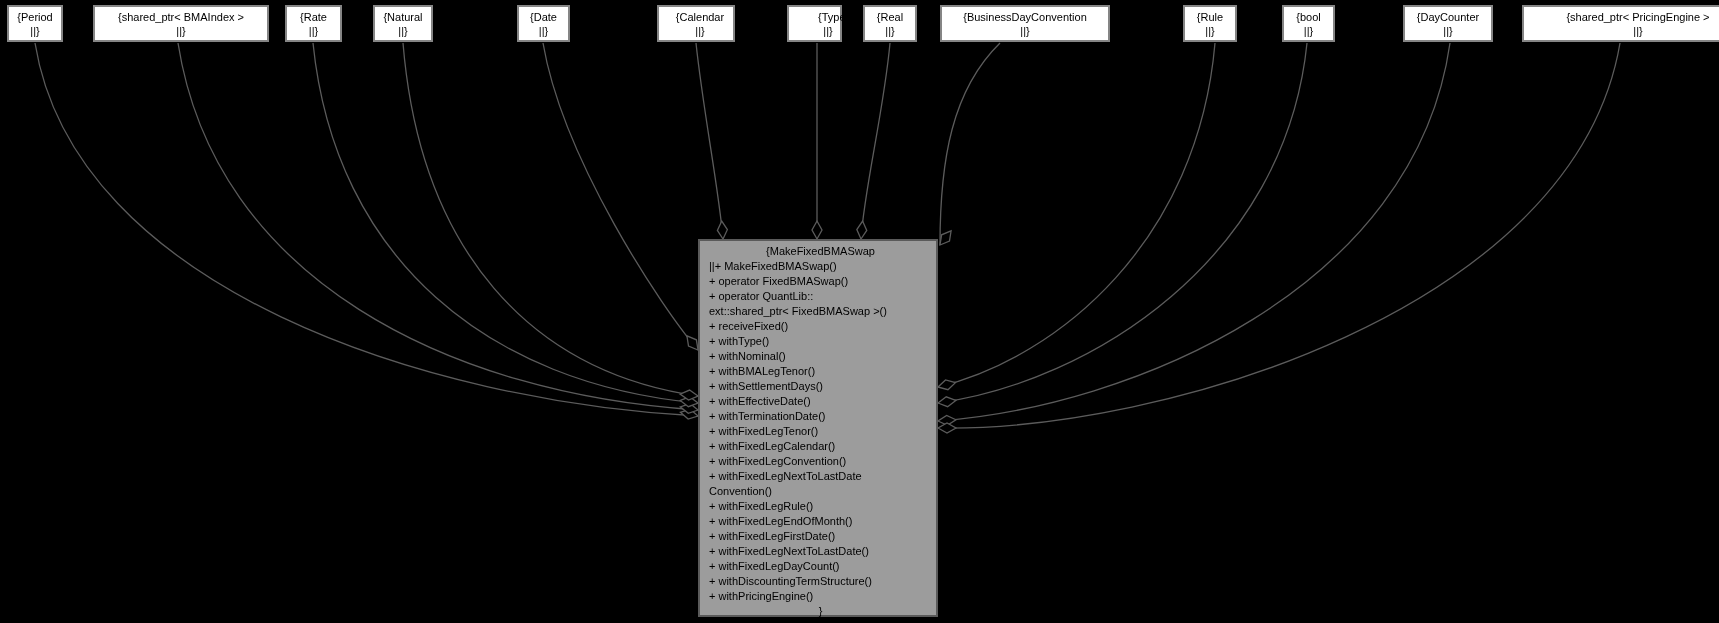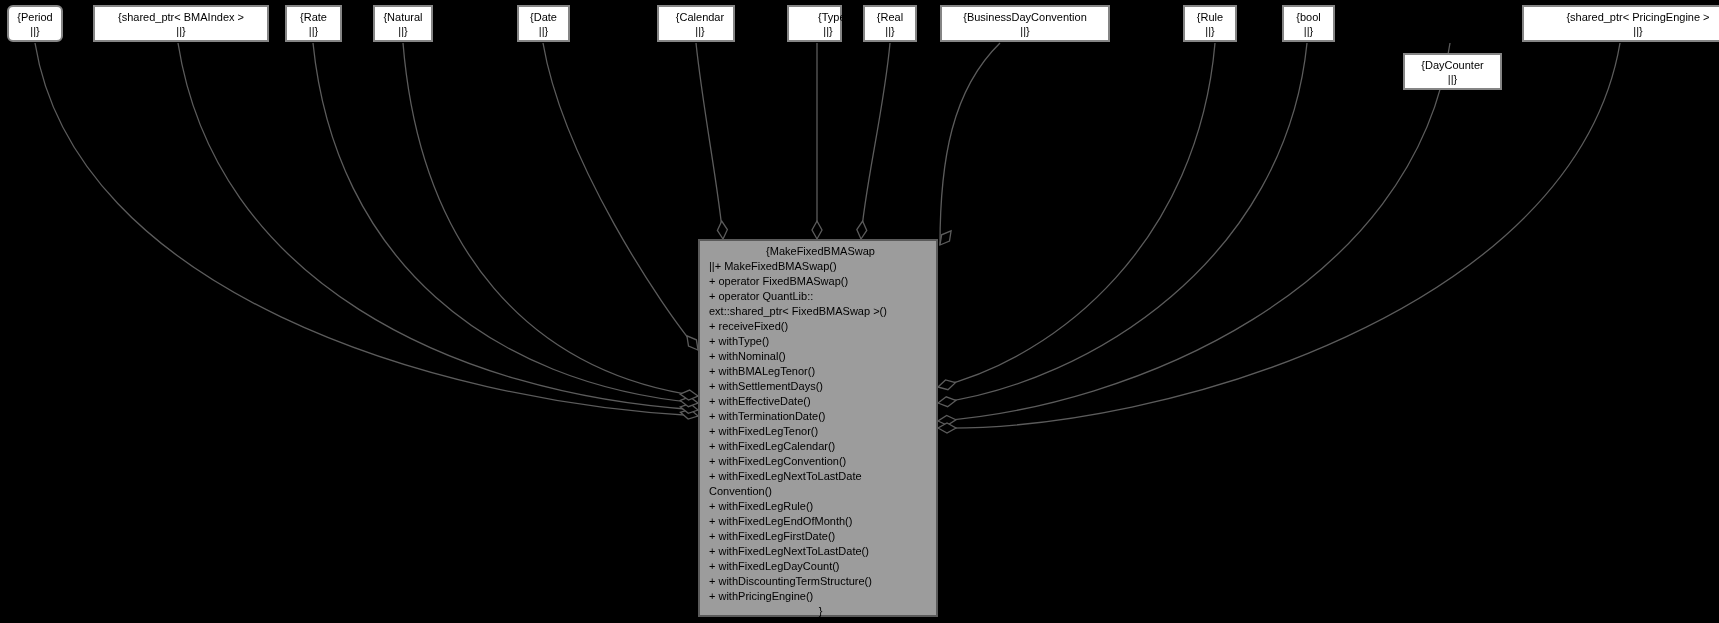--- a/index.html
+++ b/index.html
@@ -73,21 +73,21 @@
     <polygon class="diamond" points="0,0 -9,-5 -18,0 -9,5" transform="translate(817,239) rotate(90)"></polygon>
     <polygon class="diamond" points="0,0 -9,-5 -18,0 -9,5" transform="translate(861,239) rotate(95)"></polygon>
     <polygon class="diamond" points="0,0 -9,-5 -18,0 -9,5" transform="translate(940,245) rotate(128)"></polygon>
     <polygon class="diamond" points="0,0 -9,-5 -18,0 -9,5" transform="translate(938,387) rotate(166)"></polygon>
     <polygon class="diamond" points="0,0 -9,-5 -18,0 -9,5" transform="translate(938,403) rotate(172)"></polygon>
     <polygon class="diamond" points="0,0 -9,-5 -18,0 -9,5" transform="translate(938,421) rotate(176)"></polygon>
     <polygon class="diamond" points="0,0 -9,-5 -18,0 -9,5" transform="translate(938,428) rotate(180)"></polygon>
   </svg>
 
   <div id="type-nodes">
-      <div class="type-node" style="left: 7px; width: 56px; border-radius: 6px;">
+      <div class="type-node" style="left: 7px; width: 56px;">
         <span class="nl">{Period</span>
         <span class="nl">||}</span>
       </div>
       <div class="type-node" style="left: 93px; width: 176px; text-align: center;">
         <span class="nl">{shared_ptr&lt; BMAIndex &gt;</span>
         <span class="nl">||}</span>
       </div>
       <div class="type-node" style="left: 285px; width: 57px;">
         <span class="nl">{Rate</span>
         <span class="nl">||}</span>
@@ -117,21 +117,21 @@
         <span class="nl">||}</span>
       </div>
       <div class="type-node" style="left: 1183px; width: 54px;">
         <span class="nl">{Rule</span>
         <span class="nl">||}</span>
       </div>
       <div class="type-node" style="left: 1282px; width: 53px;">
         <span class="nl">{bool</span>
         <span class="nl">||}</span>
       </div>
-      <div class="type-node" style="left: 1403px; width: 99px; margin-top: 48px;">
+      <div class="type-node" style="left: 1403px; width: 90px;">
         <span class="nl">{DayCounter</span>
         <span class="nl">||}</span>
       </div>
       <div class="type-node" style="left: 1522px; width: 232px;">
         <span class="nl">{shared_ptr&lt; PricingEngine &gt;</span>
         <span class="nl">||}</span>
       </div>
     </div>
 
   <div id="central-class">

